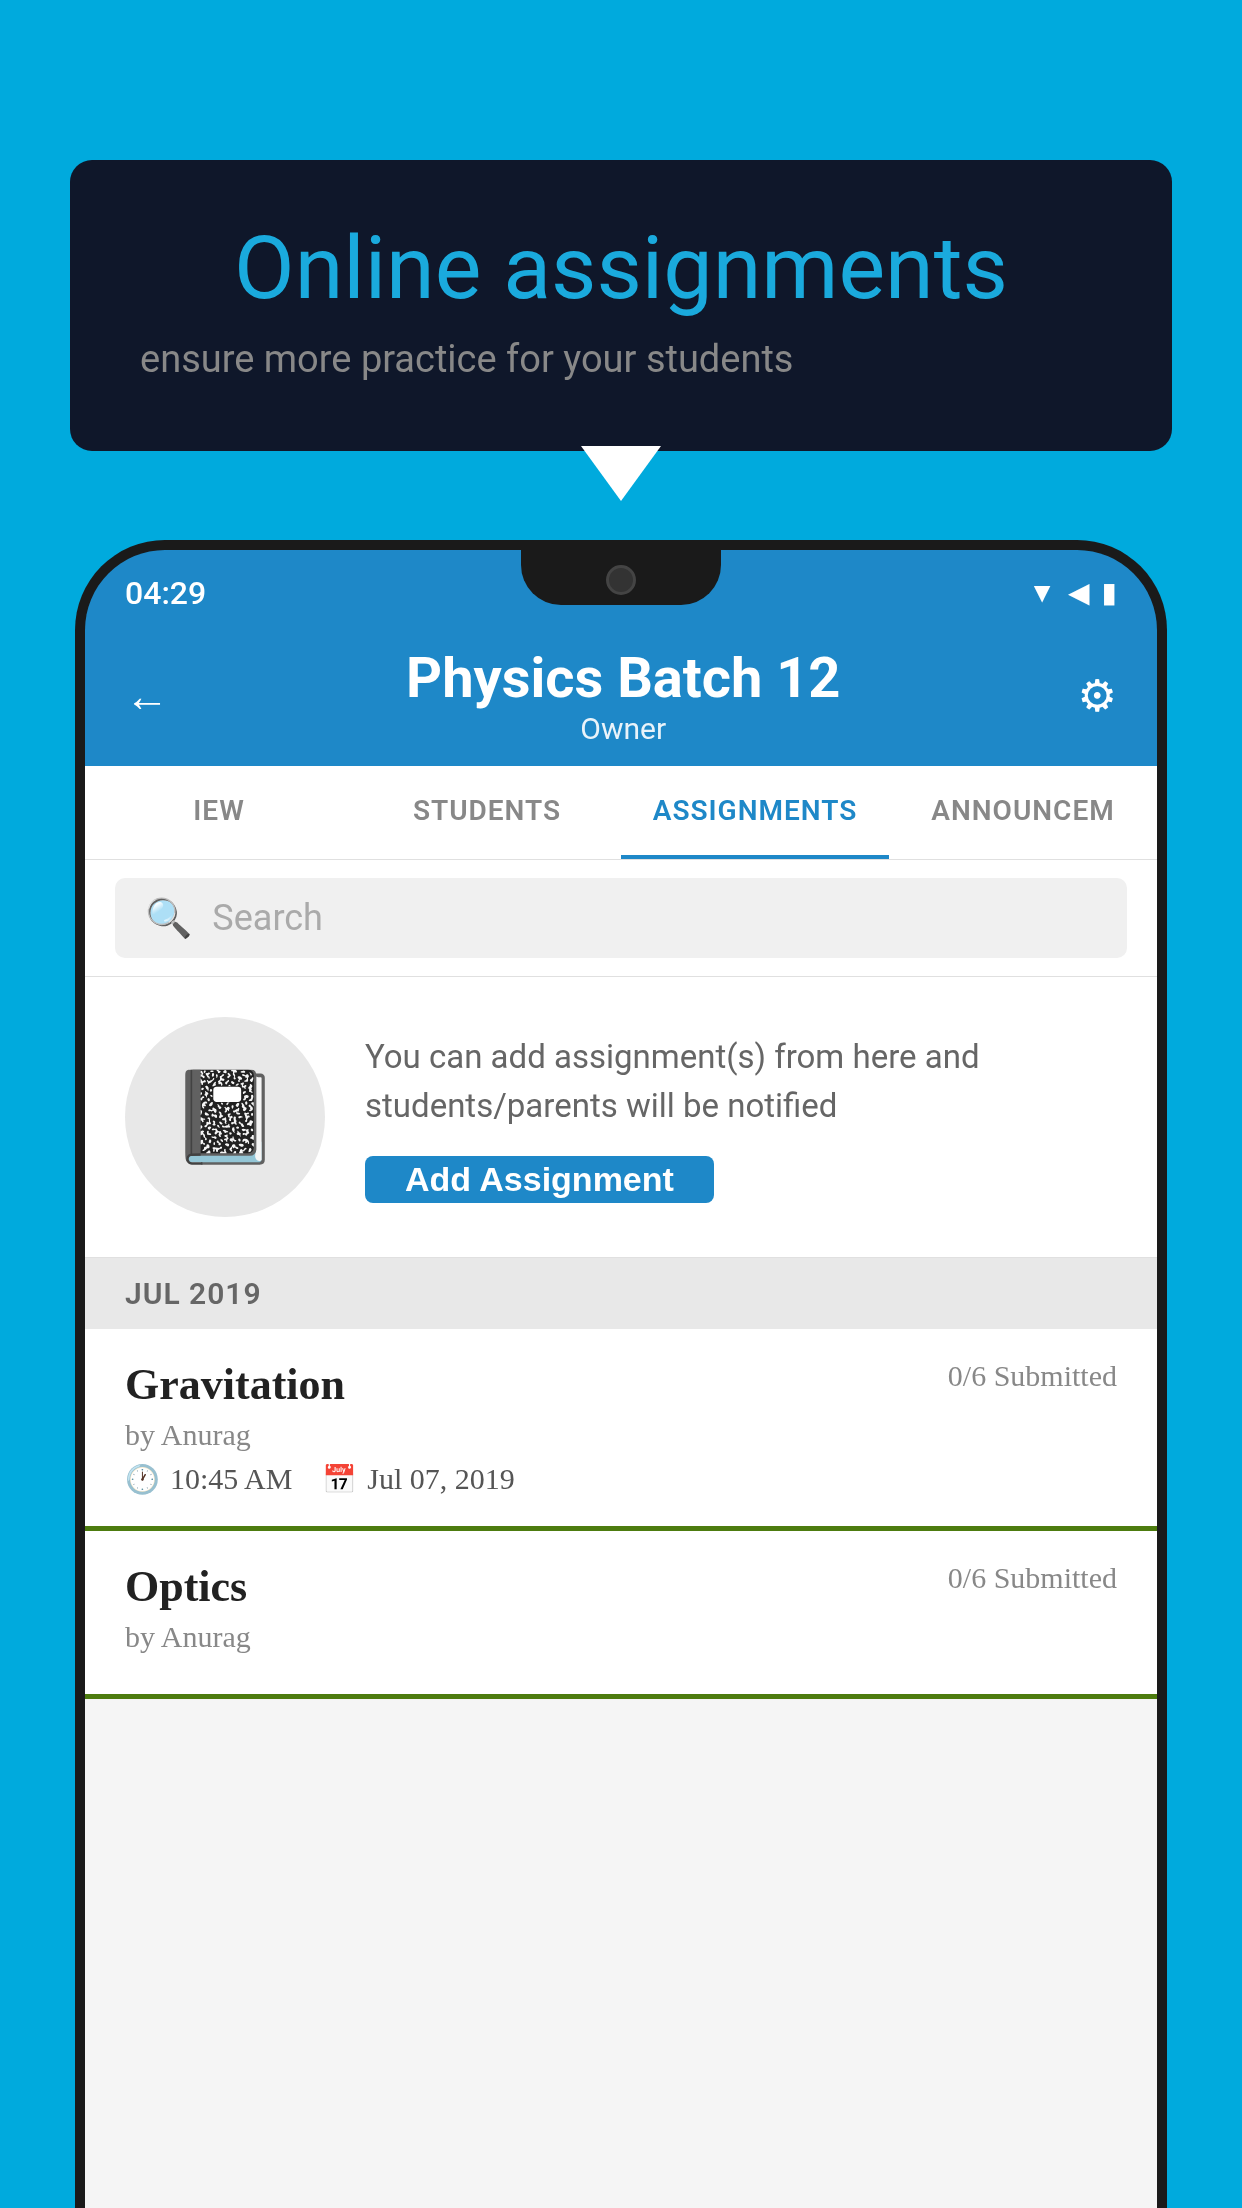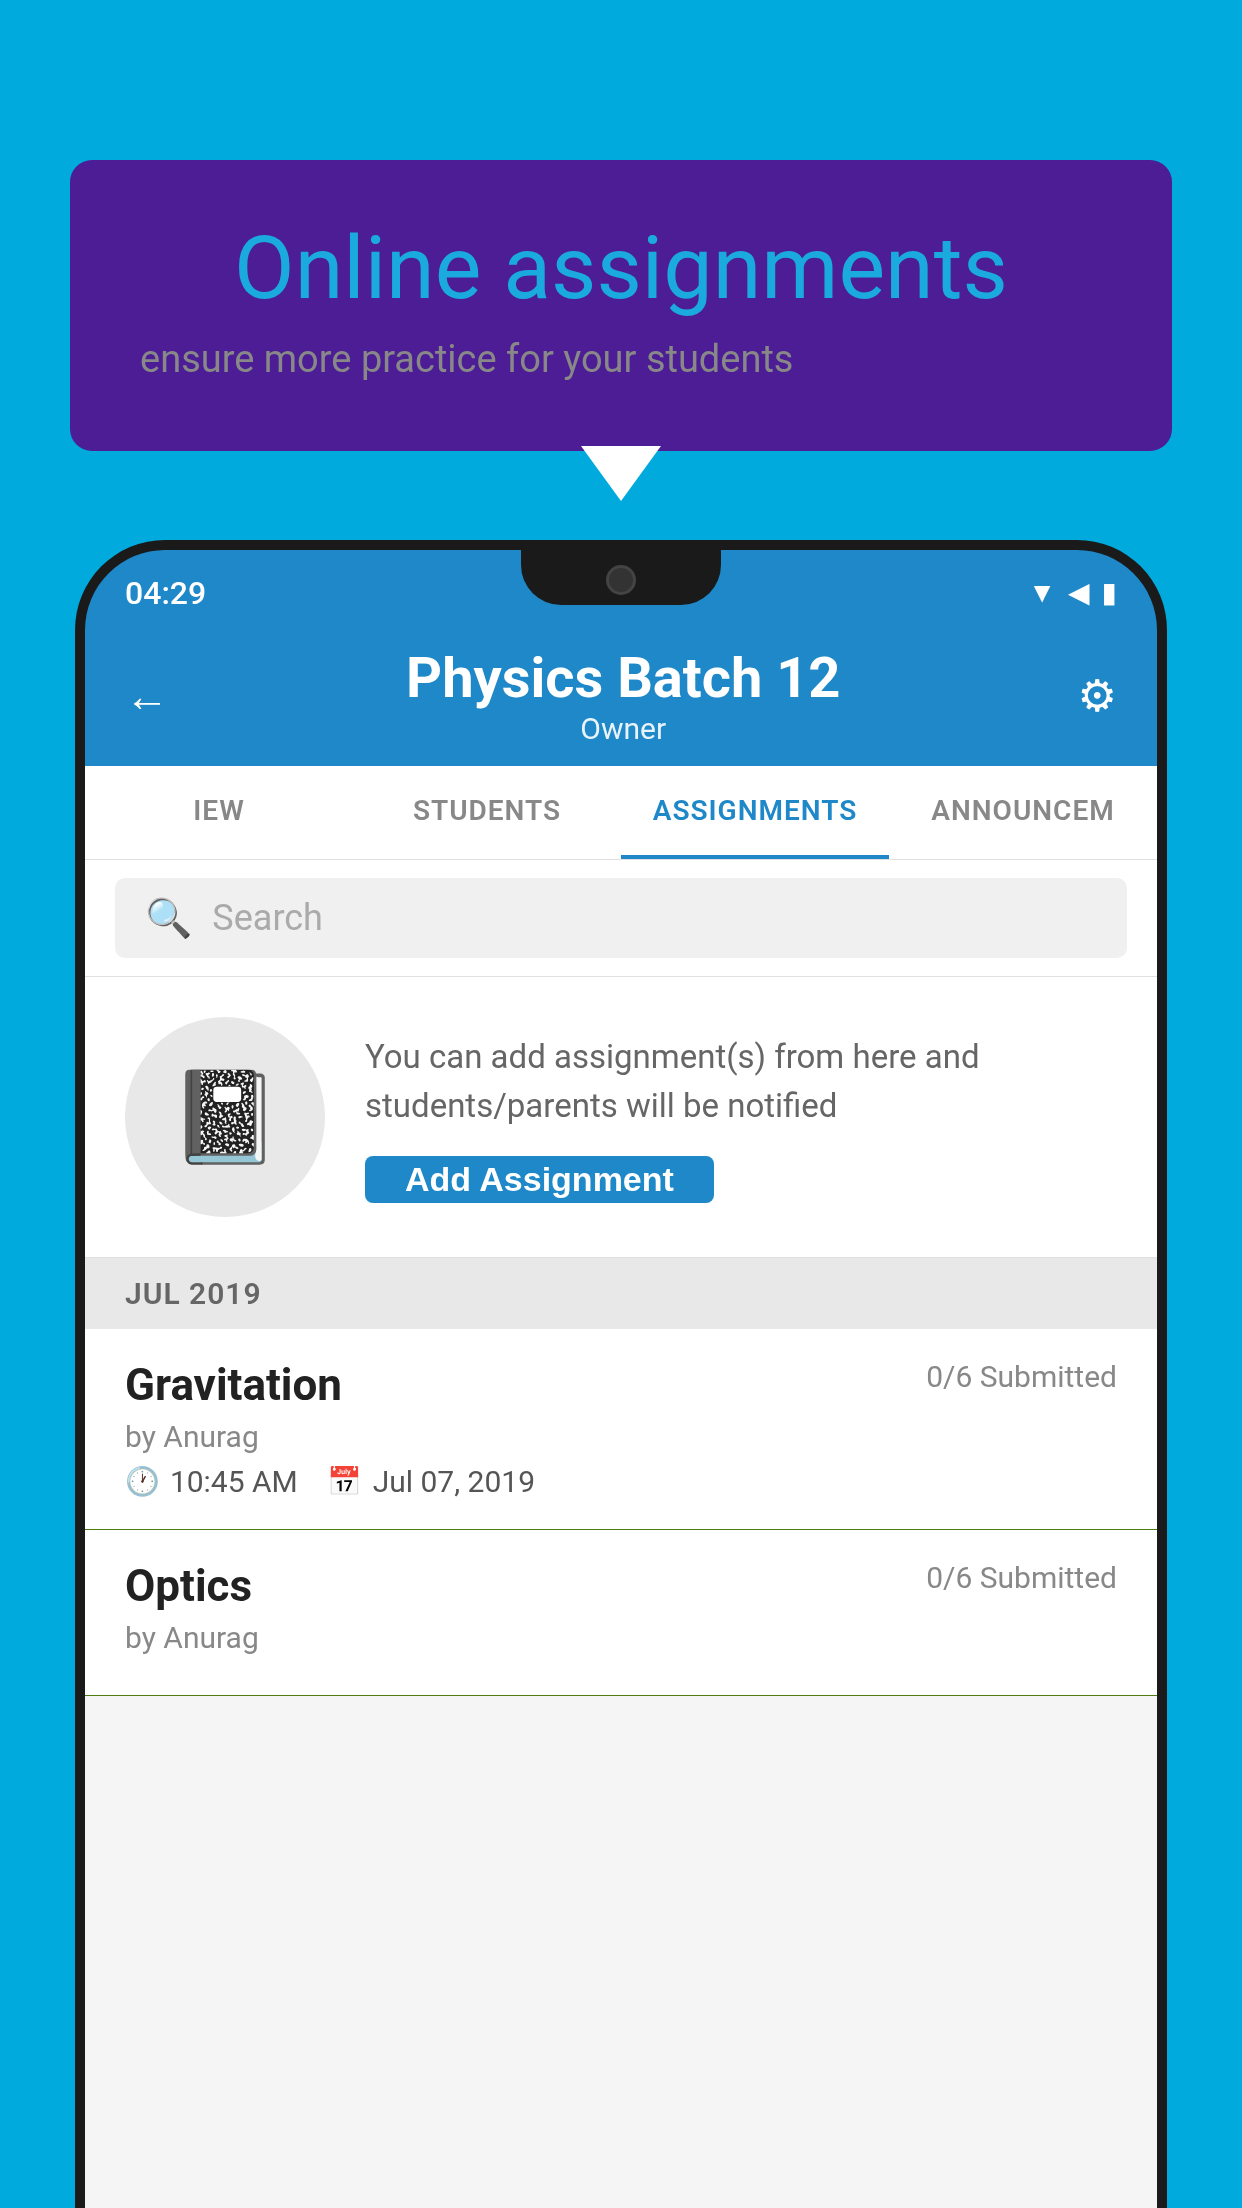--- a/index.html
+++ b/index.html
@@ -15,21 +15,21 @@
 
     
     .speech-bubble-container {
       position: absolute;
       top: 160px;
       left: 70px;
       right: 70px;
     }
 
     .speech-bubble {
-      background: #4c1d95;
+      background: #0f172a;
       border-radius: 22px;
       padding: 60px 70px 70px 70px;
       position: relative;
     }
 
     .speech-bubble::after {
       content: '';
       position: absolute;
       bottom: -50px;
       left: 50%;
@@ -284,21 +284,22 @@
       font-size: 30px;
       color: #666;
       font-weight: 600;
       letter-spacing: 1px;
     }
 
     
     .assignment-item {
       background: white;
       padding: 30px 40px;
-      border-bottom: 1px solid #4d7c0f;
+      border-bottom: 5px solid #4d7c0f;
+      font-family: Liberation Serif, serif;
     }
 
     .assignment-top {
       display: flex;
       justify-content: space-between;
       align-items: flex-start;
       margin-bottom: 8px;
     }
 
     .assignment-name {

